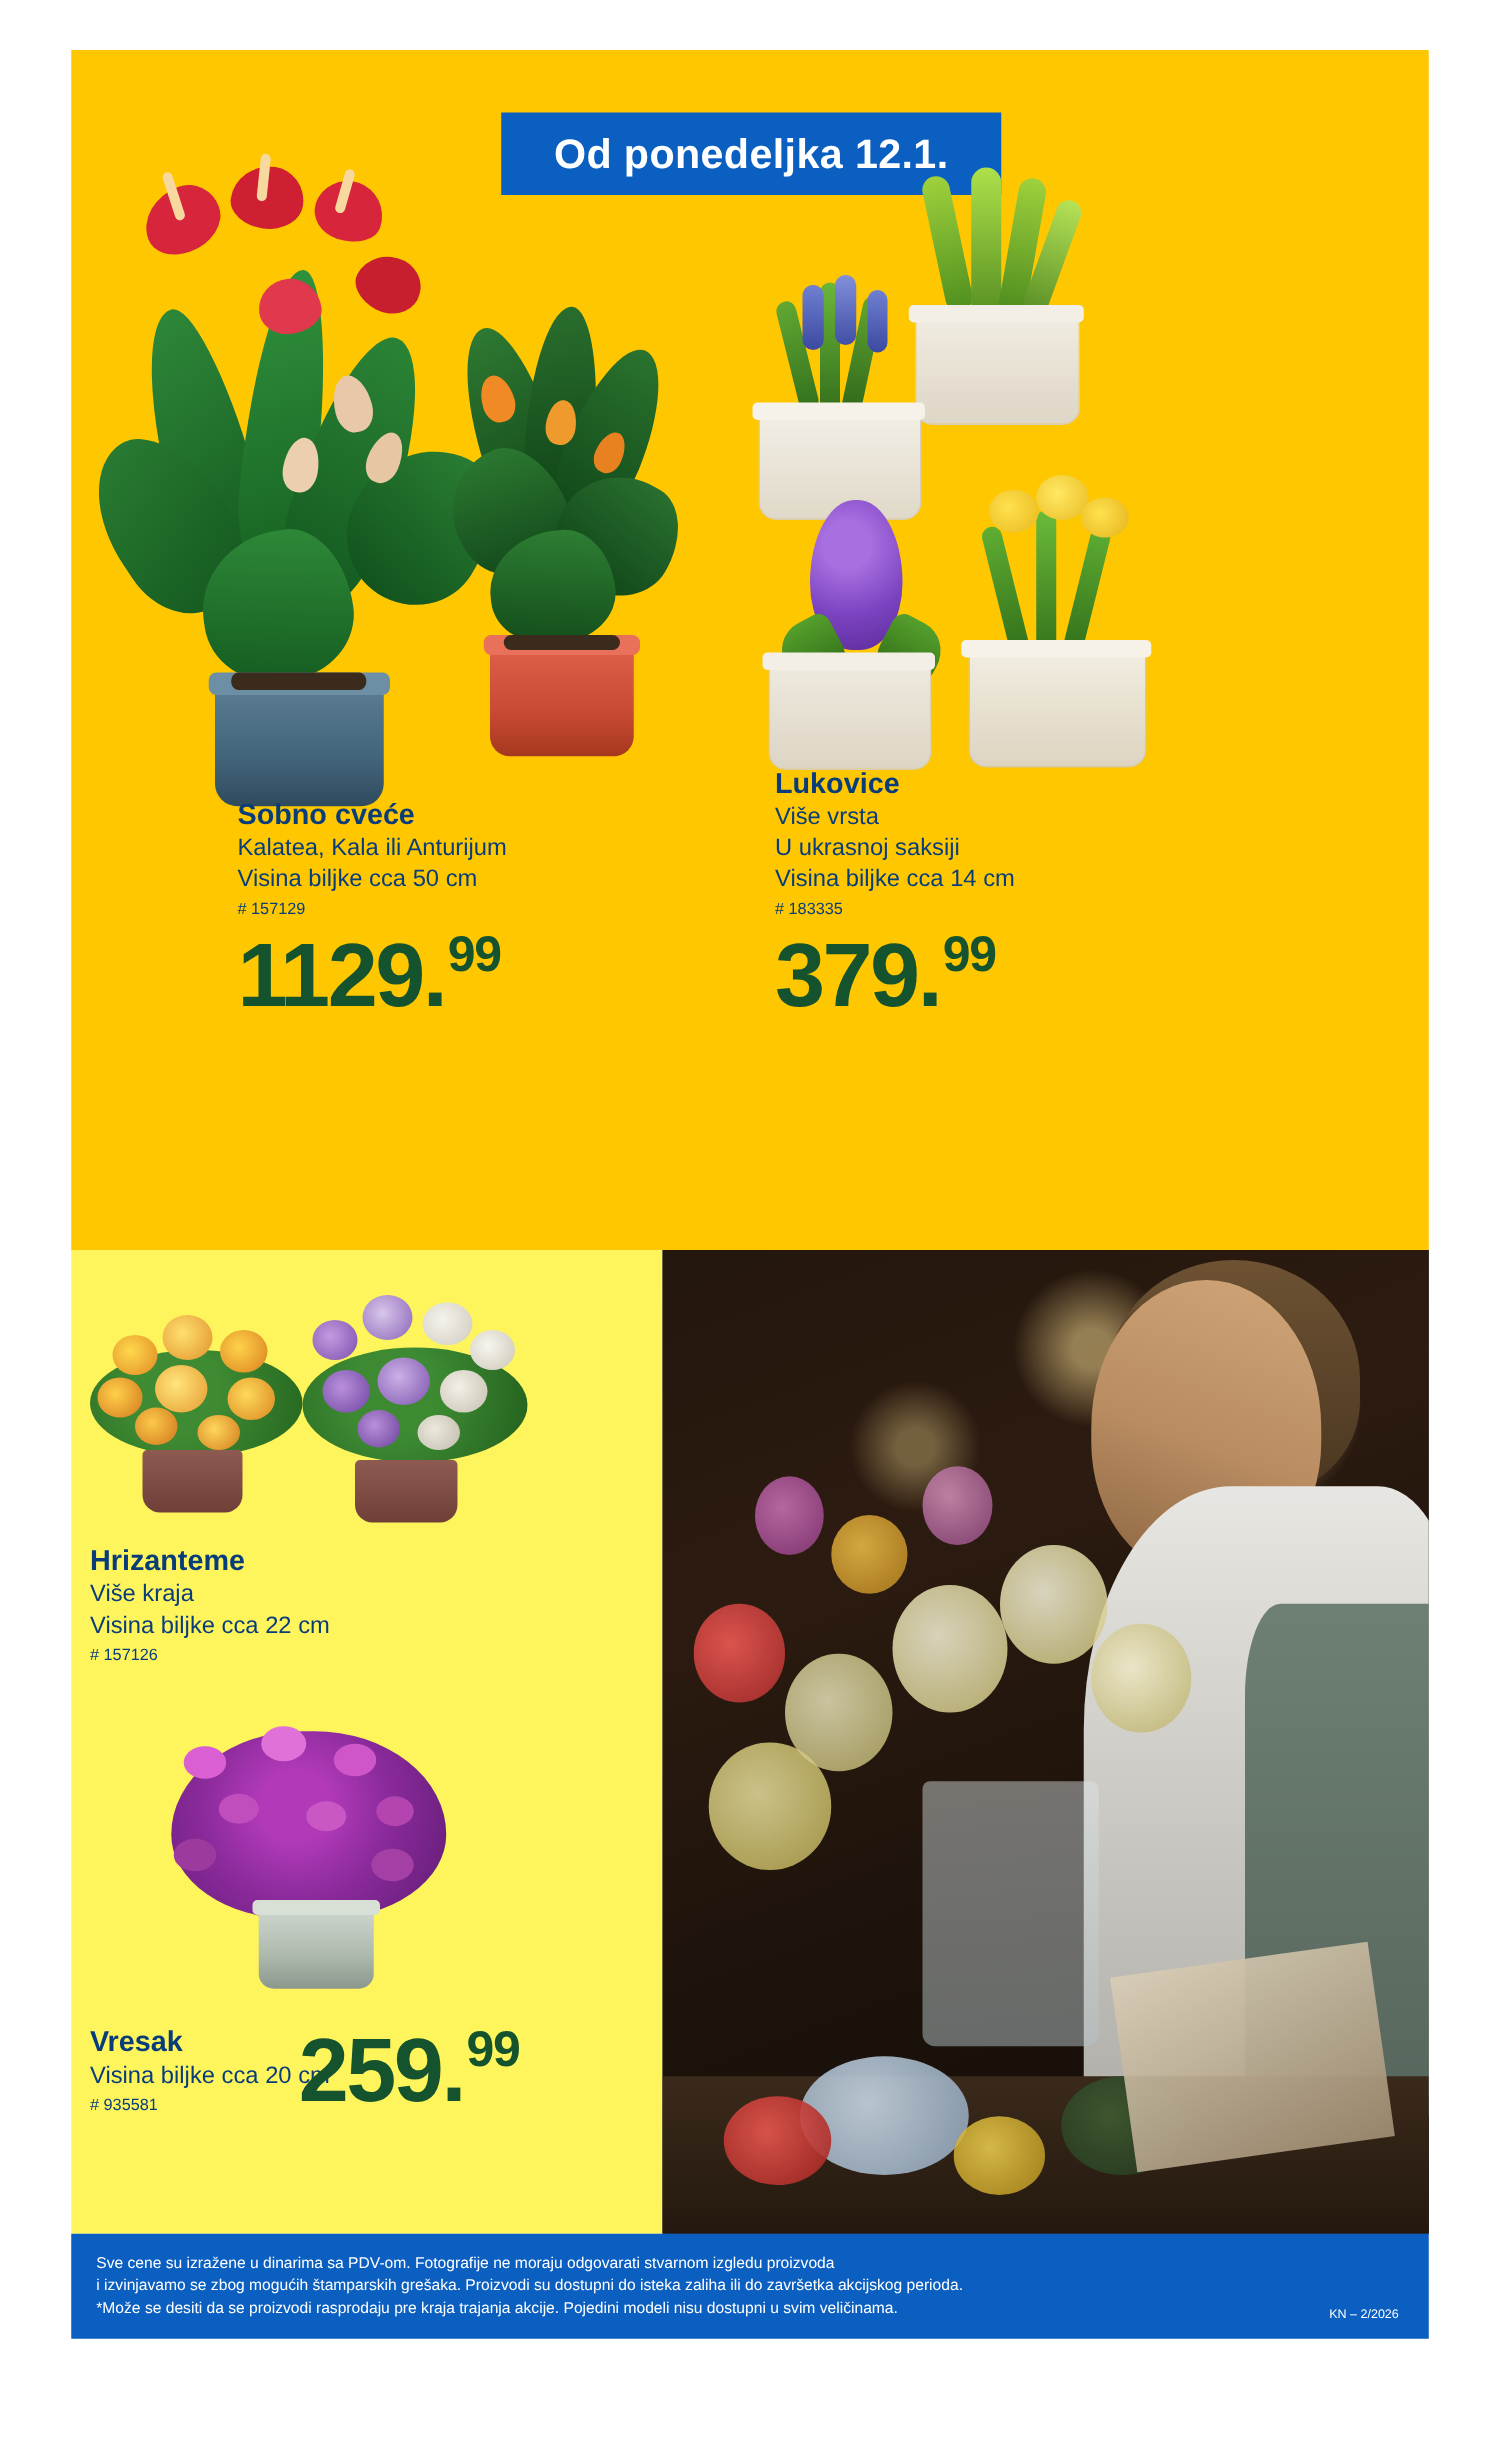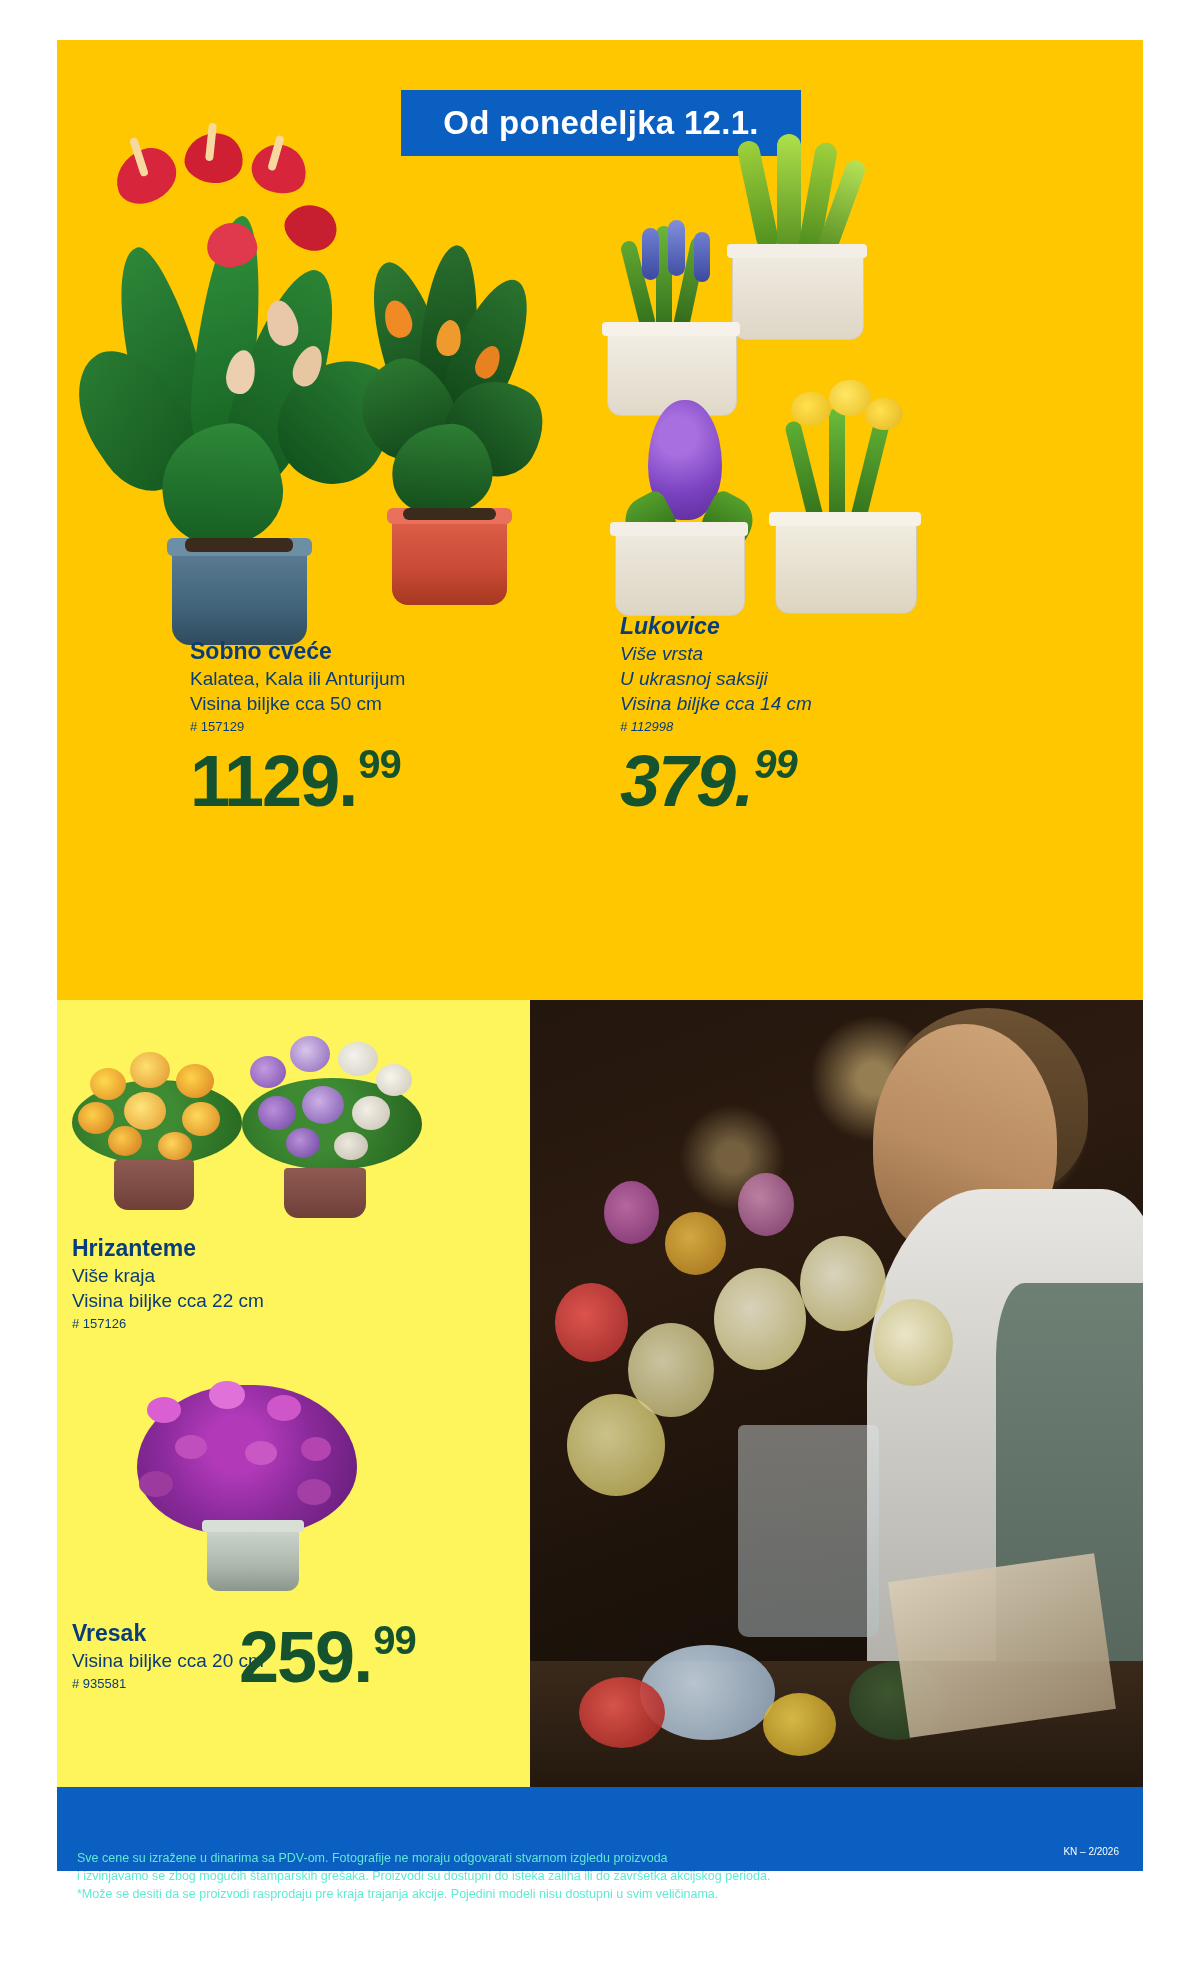--- a/index.html
+++ b/index.html
@@ -205,23 +205,22 @@
     height: 84px;
     background: #0a5fc1;
     color: #ffffff;
   }
   .footer-text {
     position: absolute;
     left: 20px;
     top: 14px;
     font-size: 12.5px;
     line-height: 1.45;
-    color: #5eead4;
+    color: #ffffff;
     max-width: 860px;
-    margin-top: 48px;
   }
   .footer-code {
     position: absolute;
     right: 24px;
     bottom: 14px;
     font-size: 10px;
     color: #ffffff;
   }
 
   .blur-dot { position: absolute; border-radius: 50%; }
@@ -326,26 +325,26 @@
     <div class="prod-info" style="left:133px; top:598px; width:420px;">
       <div class="prod-title">Sobno cveće</div>
       <div class="prod-line">Kalatea, Kala ili Anturijum</div>
       <div class="prod-line">Visina biljke cca 50 cm</div>
       <div class="prod-code"># 157129</div>
       <div class="price" style="margin-top:10px;">
         <span class="int">1129</span><span class="dot">.</span><span class="dec">99</span>
       </div>
     </div>
 
-    <div class="prod-info" style="left:563px; top:573px; width:420px;font-style:italic;">
+    <div class="prod-info" style="left:563px; top:573px; width:420px;">
       <div class="prod-title">Lukovice</div>
       <div class="prod-line">Više vrsta</div>
       <div class="prod-line">U ukrasnoj saksiji</div>
       <div class="prod-line">Visina biljke cca 14 cm</div>
-      <div class="prod-code"># 112998</div>
+      <div class="prod-code"># 183335</div>
       <div class="price" style="margin-top:10px;">
         <span class="int">379</span><span class="dot">.</span><span class="dec">99</span>
       </div>
     </div>
   </div>
 
   <div class="bottom-left">
 
     <div class="art" style="left:5px; top:20px; width:400px; height:230px;">
 

